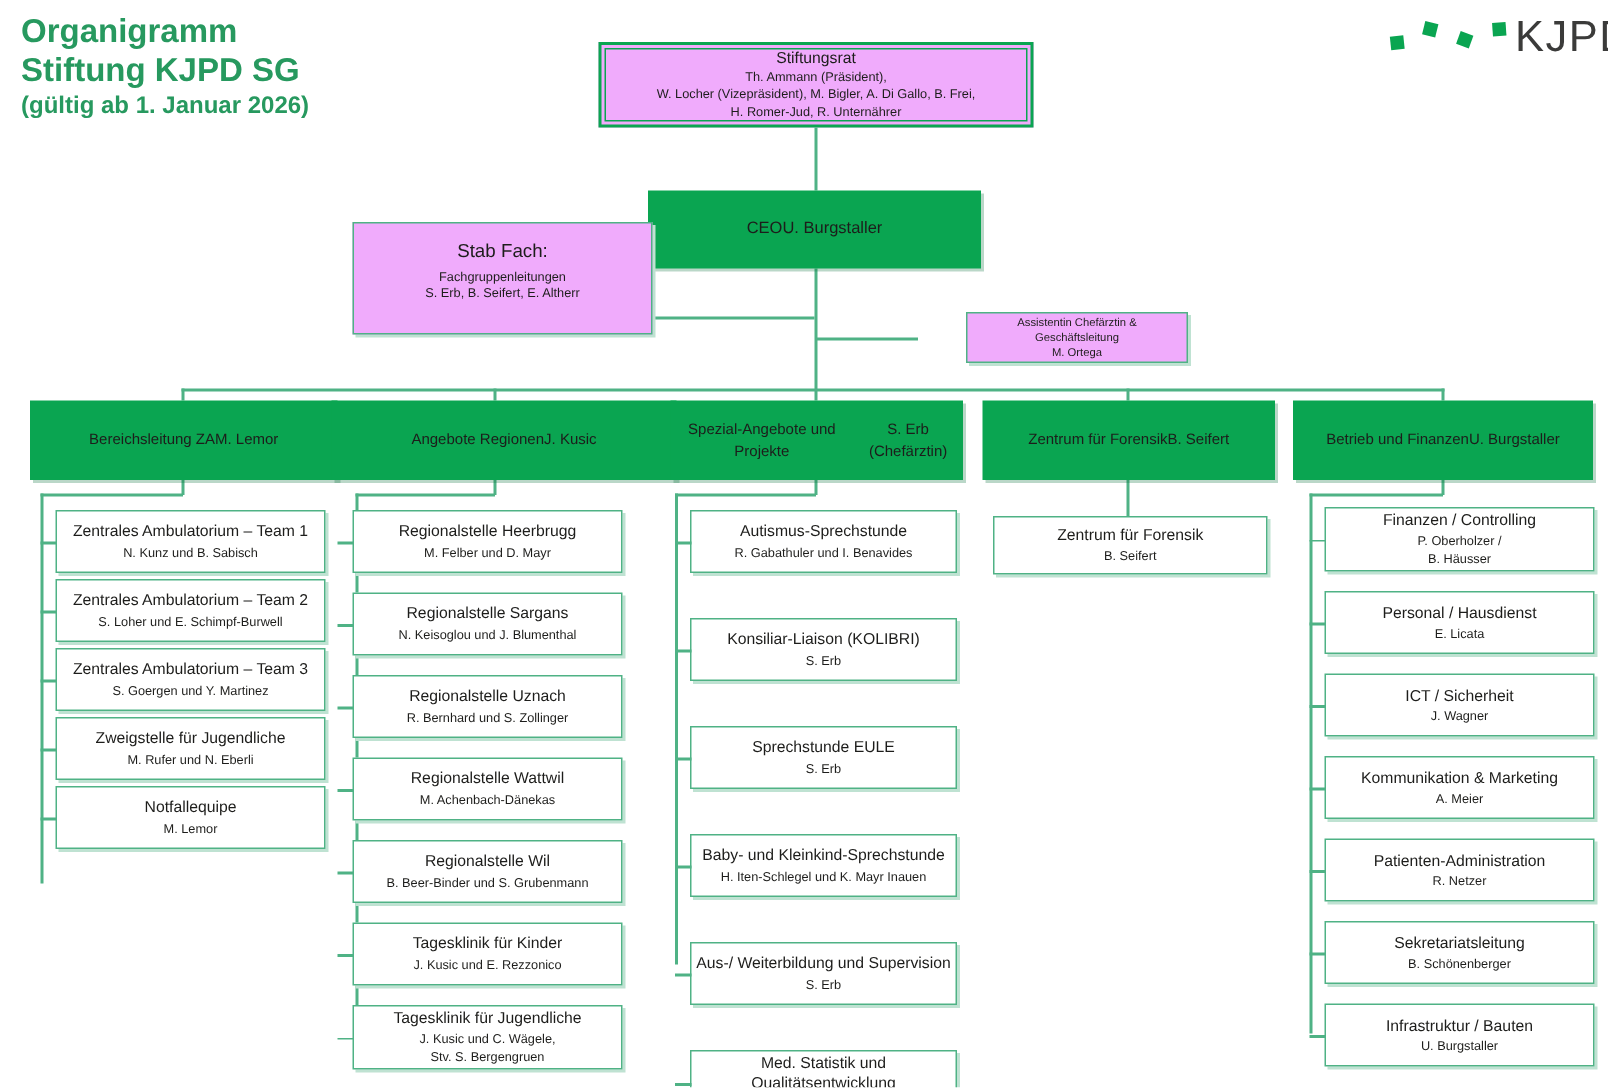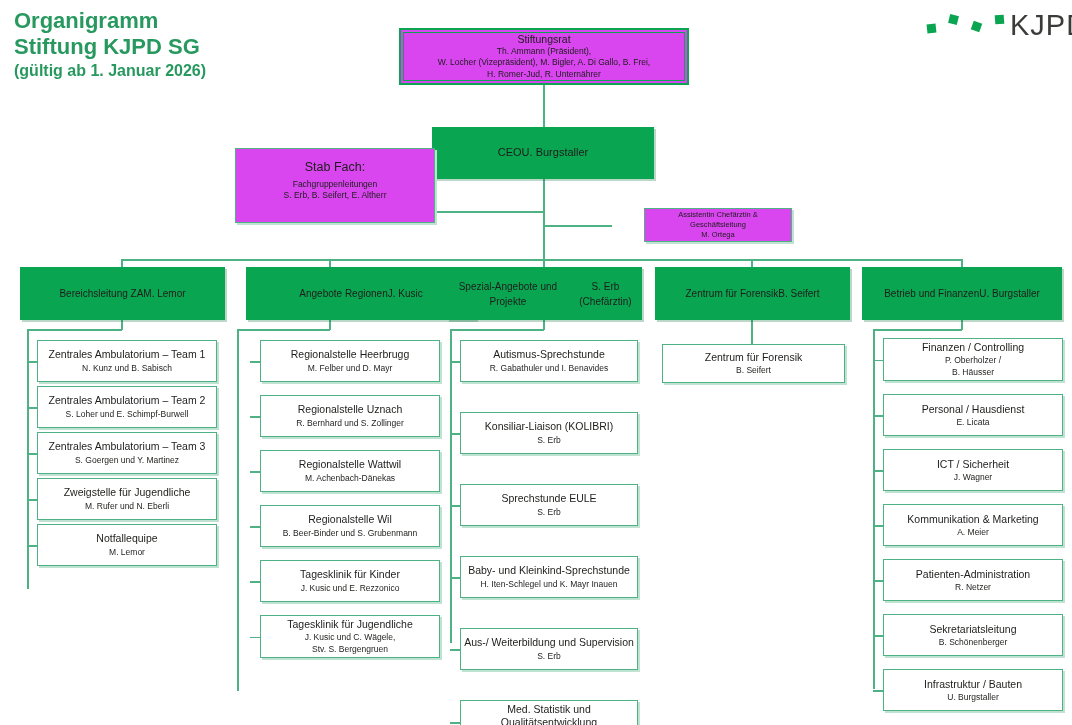--- a/index.html
+++ b/index.html
@@ -23,21 +23,21 @@
   .sq2{left:29px;top:9px;transform:rotate(14deg)}
   .sq3{left:52px;top:16px;transform:rotate(20deg)}
   .sq4{left:75px;top:9px;transform:rotate(-4deg)}
   .logo-word{position:absolute;left:90px;top:3px;font-size:29px;letter-spacing:1px;color:var(--logo-text)}
 
   
   .line{position:absolute;background:var(--line-green)}
   .v{width:1.5px}.h{height:1.5px}
 
   
-  .box{position:absolute;background:#d946ef;border:1px solid var(--line-green);
+  .box{position:absolute;background:#f0abfc;border:1px solid var(--line-green);
        display:flex;flex-direction:column;justify-content:center;align-items:center;
        text-align:center;box-shadow:2px 2px 0 #bfe2d2}
   .greenbox{position:absolute;background:var(--green);color:var(--ink);
        display:flex;flex-direction:row;justify-content:center;align-items:center;
        text-align:center;box-shadow:2px 2px 0 rgba(6,110,56,.28)}
 
   
   .board{left:399px;top:28px;width:290px;height:57px;border:2px solid var(--green);box-shadow:none}
   .board::after{content:"";position:absolute;inset:2px;border:1px solid var(--green);pointer-events:none}
   .board-title{font-size:10.5px;margin-bottom:1px}
@@ -61,21 +61,21 @@
   .units{position:absolute;display:flex;flex-direction:column}
   .unit{position:relative;width:100%;min-height:42px;background:#fff;border:1px solid var(--line-green);
         display:flex;flex-direction:column;justify-content:center;align-items:center;text-align:center;
         padding:2px 3px;box-shadow:2px 2px 0 #bfe2d2}
   .unit::before{content:"";position:absolute;left:-11px;top:50%;width:11px;height:1.5px;background:var(--line-green)}
   .units.no-stub .unit::before{display:none}
   .unit-title{font-size:10.5px;line-height:1.25}
   .unit-sub{font-size:8.5px;line-height:1.3;margin-top:1px}
 
   .col1{left:20px;width:205px}   .col1 .units{left:17px;top:73px;width:180px;gap:4px}
-  .col2{left:246px;width:230px}  .col2 .units{left:14px;top:73px;width:180px;gap:13px}
+  .col2{left:221px;width:230px}  .col2 .units{left:14px;top:73px;width:180px;gap:13px}
   .col3{left:447px;width:195px}  .col3 .units{left:13px;top:73px;width:178px;gap:30px}
   .col4{left:655px;width:195px}  .col4 .units{left:7px;top:77px;width:183px;gap:14px}
   .col4 .unit{min-height:39px}
   .col5{left:862px;width:200px}  .col5 .units{left:21px;top:71px;width:180px;gap:13px}
 </style>
 </head>
 <body>
 
 <div class="canvas">
 
@@ -178,20 +178,24 @@
     <div class="greenbox dept">
       <div>Angebote Regionen</div>
       <div>J. Kusic</div>
     </div>
     <div class="units">
         <div class="unit">
           <div class="unit-title">Regionalstelle Heerbrugg</div>
           <div class="unit-sub">M. Felber und D. Mayr</div>
         </div>
         <div class="unit">
+          <div class="unit-title">Regionalstelle Sargans</div>
+          <div class="unit-sub">N. Keisoglou und J. Blumenthal</div>
+        </div>
+        <div class="unit">
           <div class="unit-title">Regionalstelle Uznach</div>
           <div class="unit-sub">R. Bernhard und S. Zollinger</div>
         </div>
         <div class="unit">
           <div class="unit-title">Regionalstelle Wattwil</div>
           <div class="unit-sub">M. Achenbach-Dänekas</div>
         </div>
         <div class="unit">
           <div class="unit-title">Regionalstelle Wil</div>
           <div class="unit-sub">B. Beer-Binder und S. Grubenmann</div>

